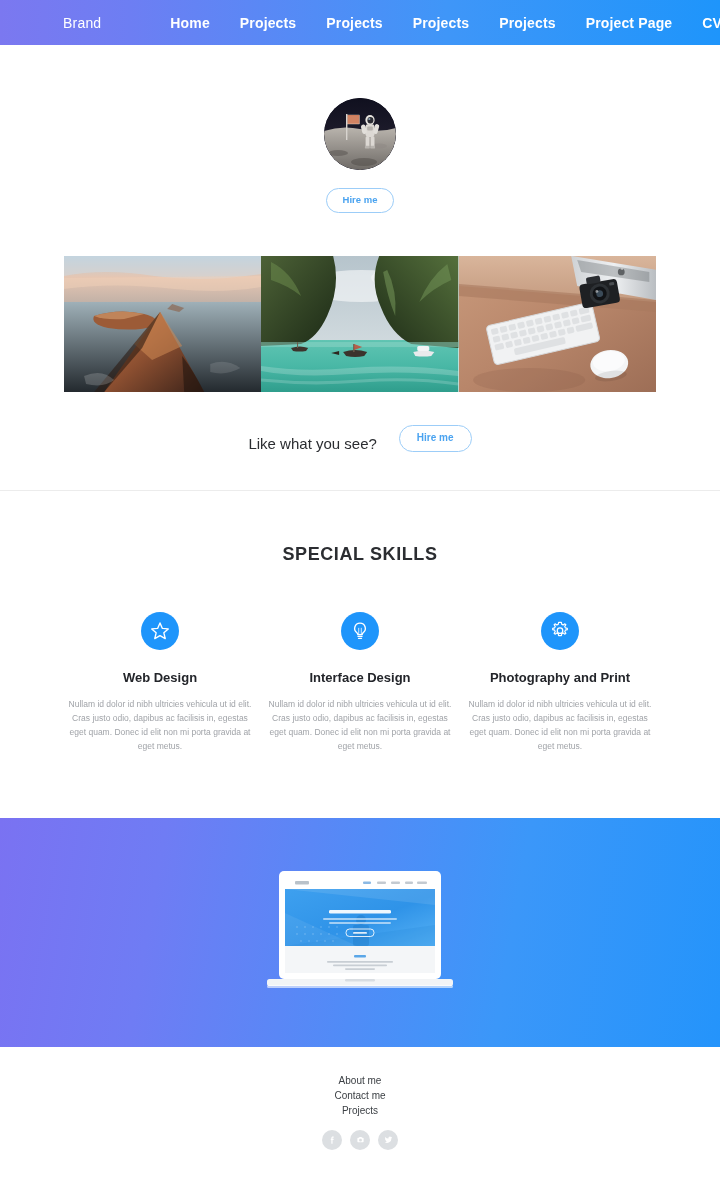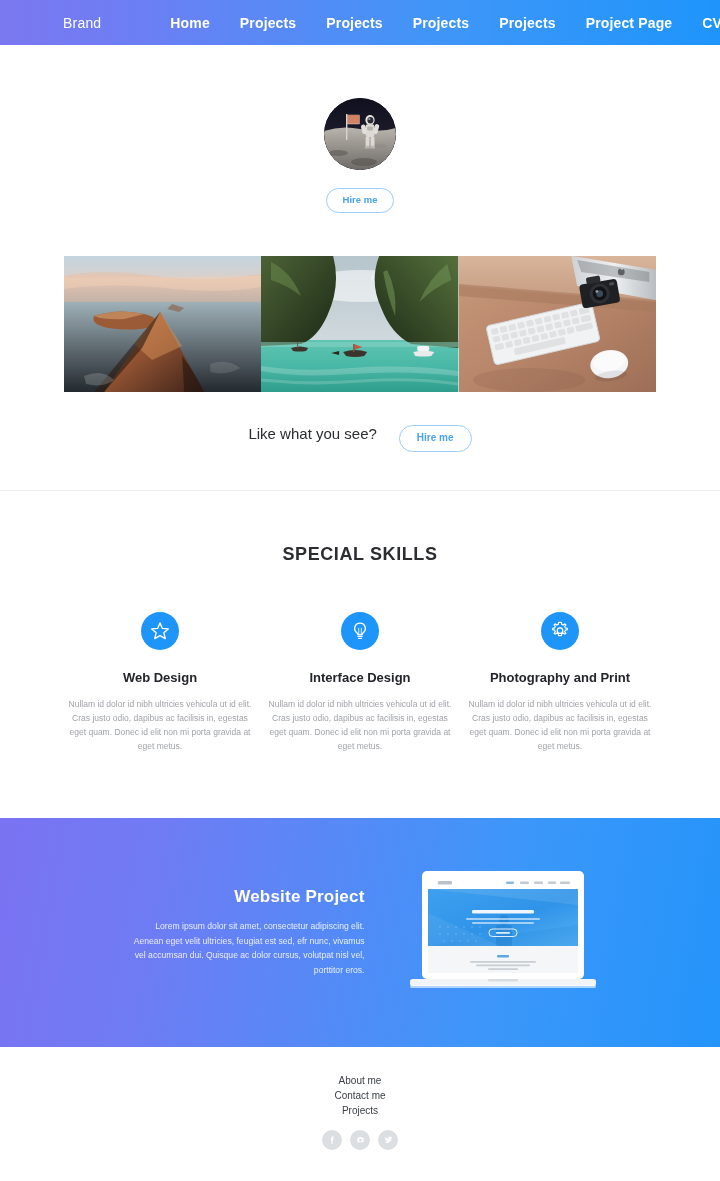--- a/index.html
+++ b/index.html
@@ -107,21 +107,21 @@
     height: 136px;
     overflow: hidden;
     position: relative;
     cursor: pointer;
   }
   .gallery svg { display: block; width: 100%; height: 100%; }
 
   
   .likebar {
     display: flex;
-    align-items: flex-start;
+    align-items: flex-end;
     justify-content: center;
     gap: 22px;
     margin-top: 33px;
   }
   .likebar-title {
     font-size: 15px;
     color: #2b2d31;
     font-weight: 400;
   }
   .likebar .btn-outline { margin-top: 0; padding: 7px 17px 8px; font-size: 10px; }
@@ -531,24 +531,20 @@
           </svg>
         </div>
         <div class="skill-name">Photography and Print</div>
         <div class="skill-desc">Nullam id dolor id nibh ultricies vehicula ut id elit. Cras justo odio, dapibus ac facilisis in, egestas eget quam. Donec id elit non mi porta gravida at eget metus.</div>
       </div>
 
     </div>
   </div>
 
   <div class="project">
-    <div class="project-copy">
-      <div class="project-title">Website Project</div>
-      <div class="project-desc">Lorem ipsum dolor sit amet, consectetur adipiscing elit. Aenean eget velit ultricies, feugiat est sed, efr nunc, vivamus vel accumsan dui. Quisque ac dolor cursus, volutpat nisl vel, porttitor eros.</div>
-    </div>
     <div class="laptop">
       <svg viewBox="0 0 186 130" xmlns="http://www.w3.org/2000/svg">
         <defs>
           <linearGradient id="hero-blue" x1="0" y1="0" x2="1" y2="1">
             <stop offset="0" stop-color="#3ea0ef"></stop>
               <stop offset=".55" stop-color="#2f93e8"></stop>
             <stop offset="1" stop-color="#57b2f5"></stop>
           </linearGradient>
         </defs>
 

